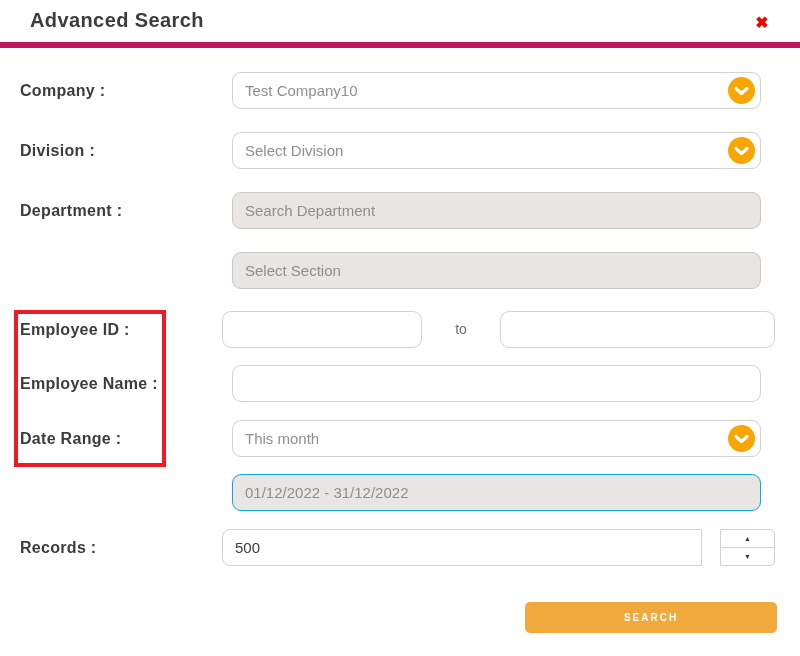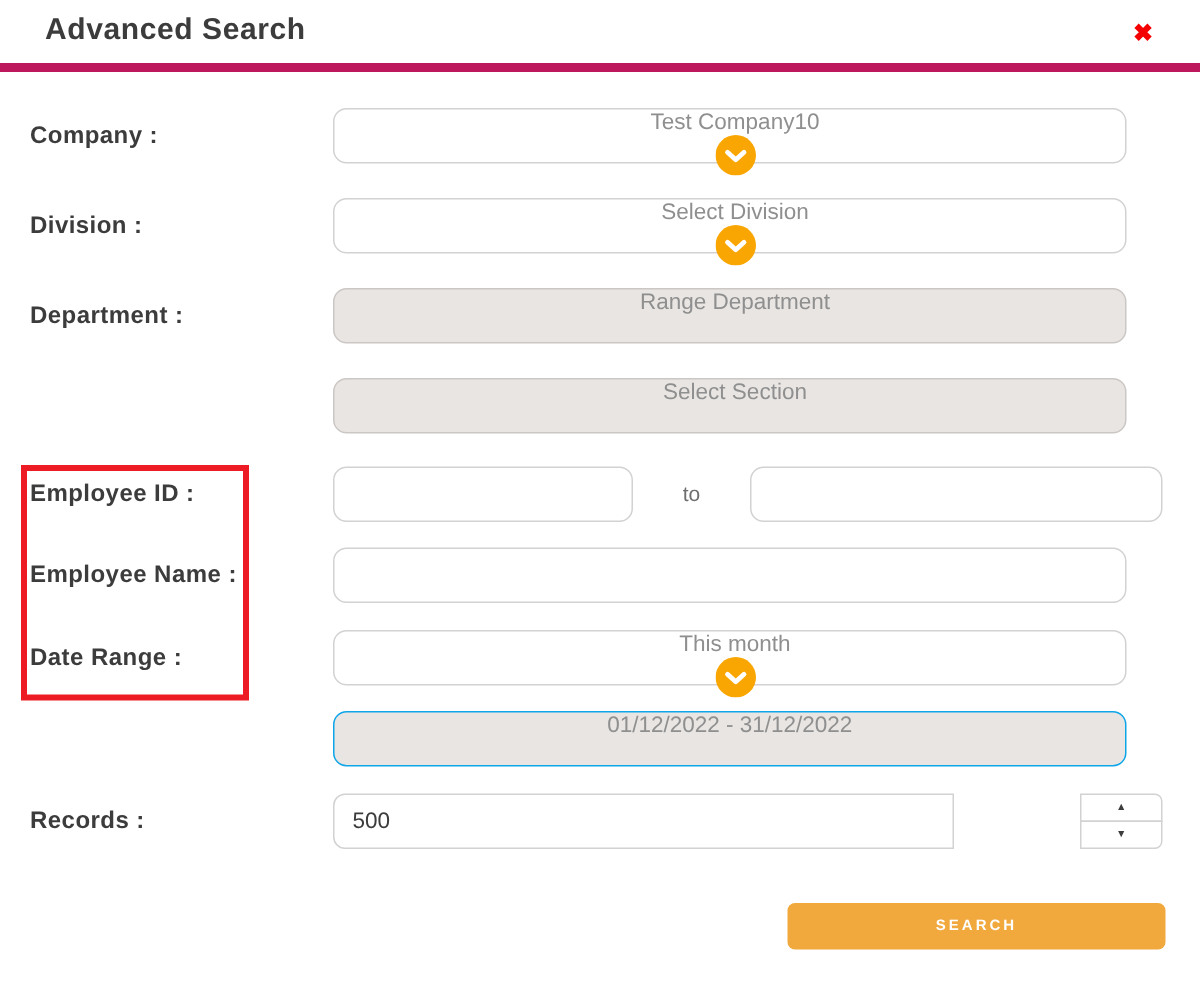--- a/index.html
+++ b/index.html
@@ -11,36 +11,36 @@
   .title{position:absolute;left:30px;top:9px;font-size:20px;font-weight:bold;letter-spacing:.4px;color:#3c3c3c;}
   .close-btn{position:absolute;right:26px;top:11px;width:24px;height:24px;border:none;background:transparent;
     color:var(--close-red,#f40000);font-size:16px;font-weight:bold;cursor:pointer;line-height:24px;text-align:center;padding:0;}
 
   
   .row{position:absolute;left:0;right:0;height:37px;}
   .label{position:absolute;left:20px;top:0;line-height:37px;font-size:16px;font-weight:bold;
     letter-spacing:.3px;color:#3c3c3c;white-space:nowrap;}
 
   .control{position:absolute;top:0;height:37px;box-sizing:border-box;}
-  .at-main{left:222px;width:529px;flex-direction:column;}
+  .at-main{left:232px;width:529px;}
 
   .select{display:flex;align-items:center;justify-content:space-between;border:1px solid #d2d2d2;
     border-radius:9px;background:#fff;padding:0 5px 0 12px;cursor:pointer;}
   .select-value{font-size:15px;color:#8f8f8f;}
   .select.disabled{background:#e8e5e3;border-color:#cbc7c5;cursor:default;}
   .chev{width:27px;height:27px;display:flex;align-items:center;justify-content:center;}
   .chev svg circle{fill:var(--accent-orange,#F9A602);}
 
   .text-input{box-sizing:border-box;height:37px;border:1px solid #d2d2d2;border-radius:9px;
     font-family:"Liberation Sans",sans-serif;font-size:15px;color:#3c3c3c;padding:0 12px;outline:none;background:#fff;}
   .to-sep{position:absolute;left:422px;width:78px;top:0;line-height:37px;text-align:center;
     font-size:14px;color:#6e6e6e;}
 
   
-  .records-input{position:absolute;left:222px;width:414px;border-radius:8px 0 0 8px;border-right:1px solid #d2d2d2;}
+  .records-input{position:absolute;left:222px;width:480px;border-radius:8px 0 0 8px;border-right:1px solid #d2d2d2;}
   .spinner{position:absolute;left:720px;width:55px;top:0;height:37px;display:flex;flex-direction:column;box-sizing:border-box;}
   .spin-btn{flex:1;box-sizing:border-box;border:1px solid #d2d2d2;background:#fff;cursor:pointer;
     font-size:7px;color:#3c3c3c;line-height:1;padding:0;}
   .spin-up{border-radius:0 5px 0 0;}
   .spin-down{border-radius:0 0 5px 0;margin-top:-1px;}
 
   
   .date-result{display:flex;align-items:center;border:1px solid #0ea5e9;border-radius:9px;
     background:#e8e5e3;padding:0 12px;font-size:15px;color:#8f8f8f;}
 
@@ -87,21 +87,21 @@
             <circle cx="13.5" cy="13.5" r="13.5" fill="#F9A602"></circle>
             <polyline points="8,11.5 13.5,16.5 19,11.5" fill="none" stroke="#ffffff" stroke-width="3.2" stroke-linecap="round" stroke-linejoin="round"></polyline>
           </svg>
       </span>
     </div>
   </div>
 
   <div class="row" style="top:192px">
     <span class="label">Department :</span>
     <div class="control at-main select disabled">
-      <span class="select-value">Range Department</span>
+      <span class="select-value">Search Department</span>
     </div>
   </div>
 
   <div class="row" style="top:252px">
     <div class="control at-main select disabled">
       <span class="select-value">Select Section</span>
     </div>
   </div>
 
   <div class="row" style="top:311px">

